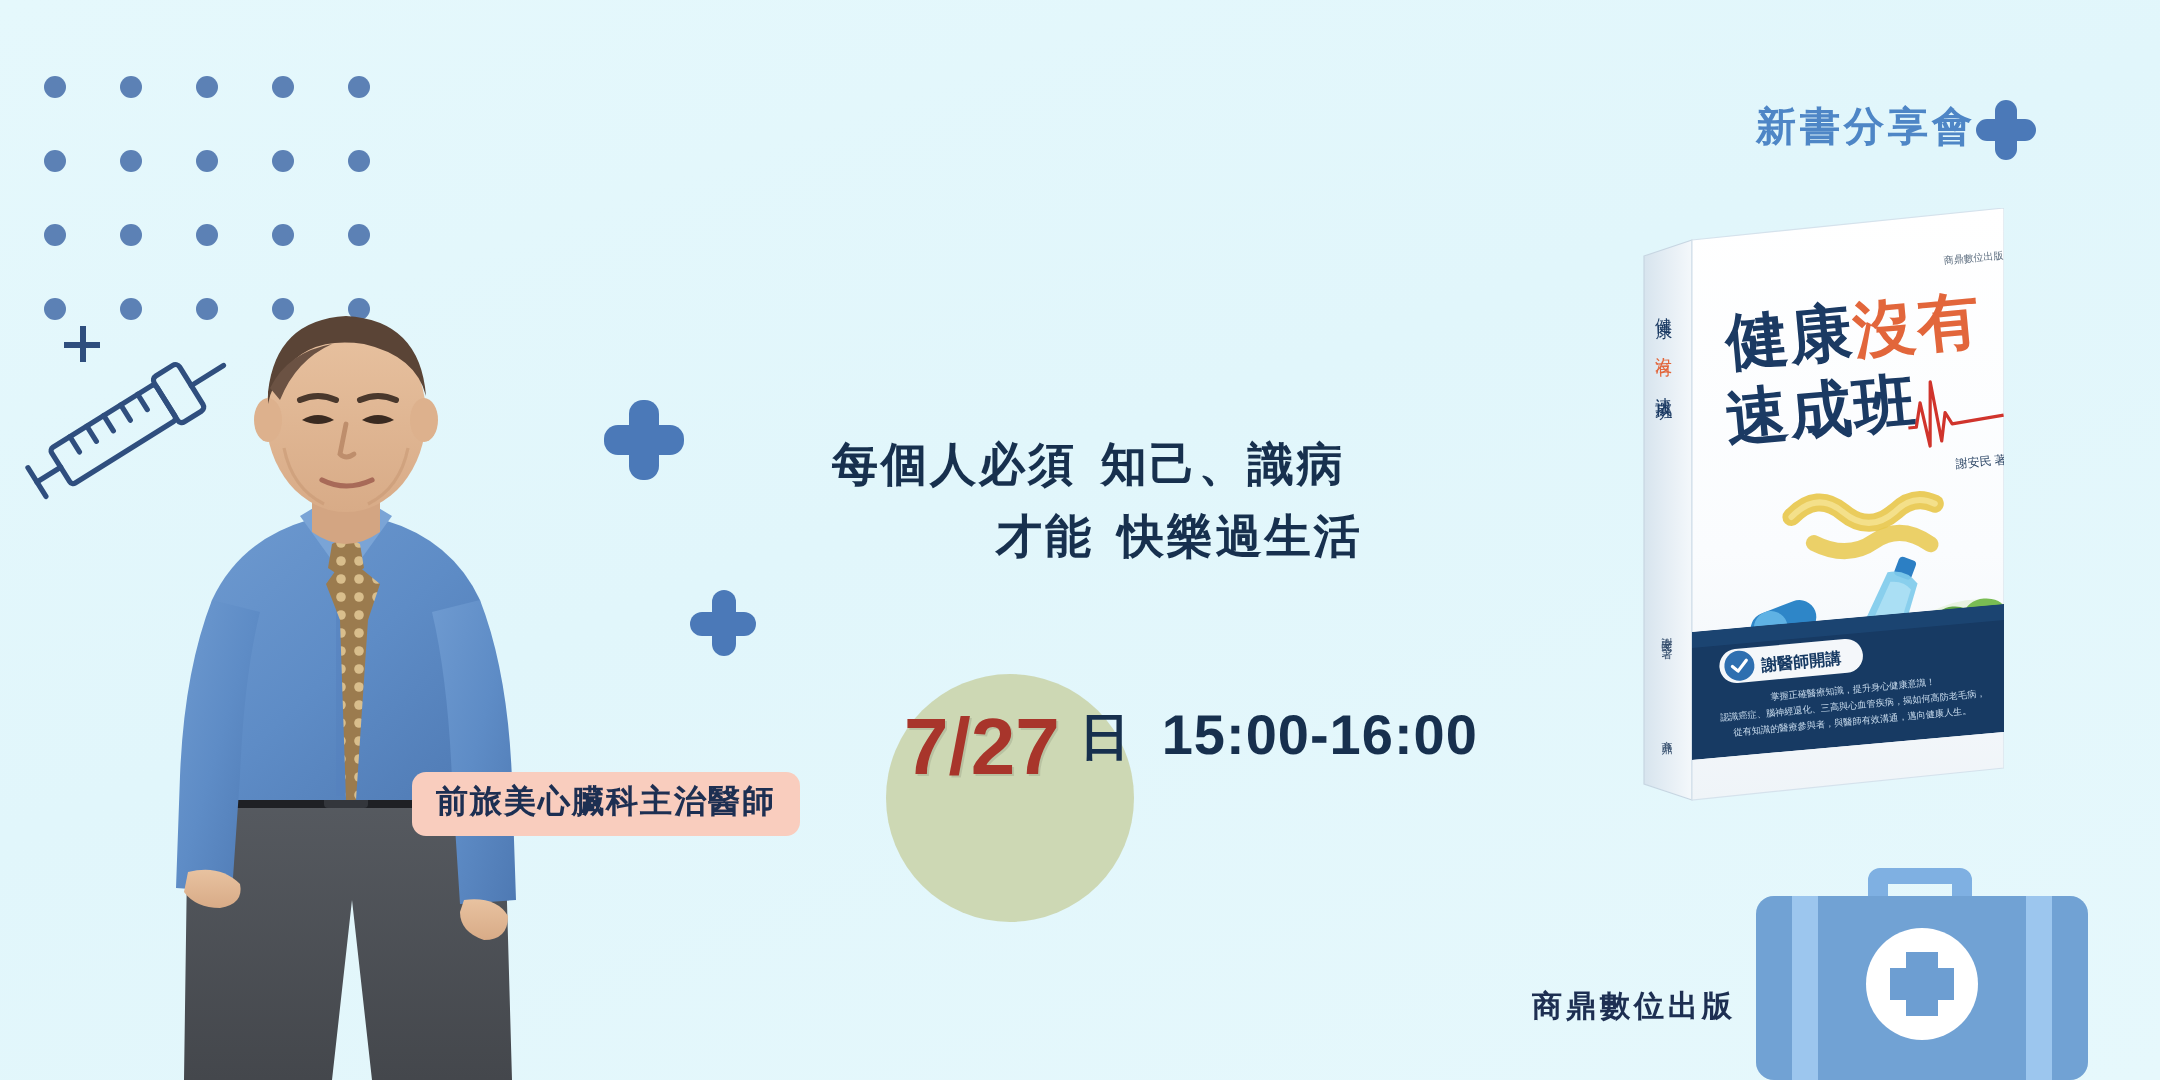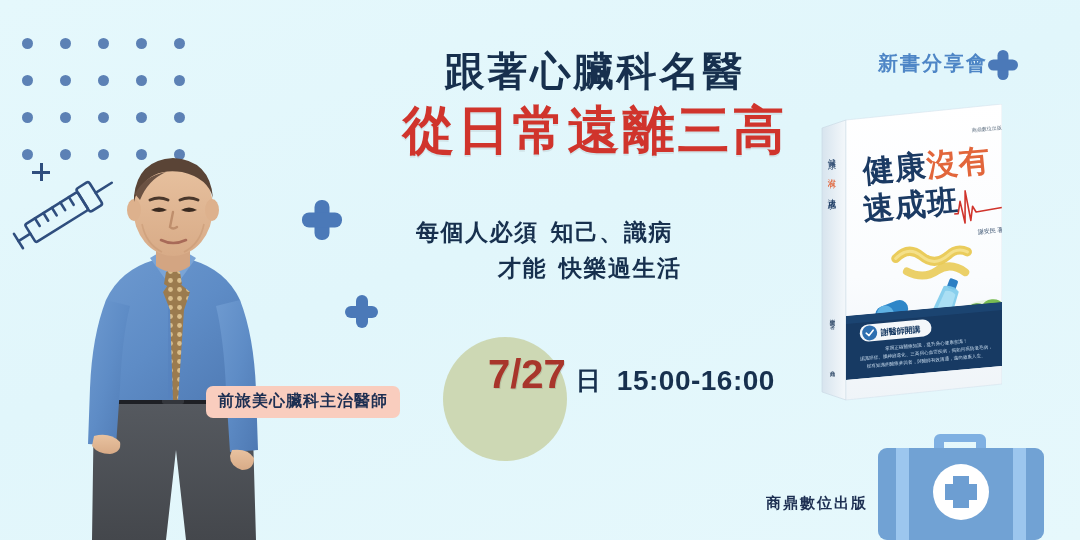--- a/index.html
+++ b/index.html
@@ -71,21 +71,21 @@
   }
 
   
   .sage-circle{
     position:absolute;left:443px;top:337px;width:124px;height:124px;
     background:#CBD6B0;border-radius:50%;opacity:.95;
   }
 
   
   .event{position:absolute;left:452px;top:352px;width:420px;}
-  .ev-row{display:flex;align-items:flex-end;white-space:nowrap;margin-left:36px;}
+  .ev-row{display:flex;align-items:flex-start;white-space:nowrap;}
   .ev-row.r2{margin-top:10px;}
   .date-num{
     font-size:40px;font-weight:800;color:#A8352B;letter-spacing:0px;
     text-shadow:1px 1px 0 rgba(0,0,0,.10);
   }
   .date-day{font-size:25px;font-weight:700;color:#17304E;margin-left:10px;}
   .time{font-size:28px;font-weight:800;color:#17304E;margin-left:16px;letter-spacing:.5px;}
   .city{
     font-size:33px;font-weight:800;color:#FFFFFF;letter-spacing:1px;
     text-shadow:
@@ -245,24 +245,20 @@
 
   <div class="cross" id="cross-a">
     <span class="v"></span>
       <span class="h"></span>
   </div>
   <div class="cross" id="cross-b">
     <span class="v"></span>
       <span class="h"></span>
   </div>
 
-  <div class="headline">
-    <div class="h-line1">跟著心臟科名醫</div>
-    <div class="h-line2">從日常遠離三高</div>
-  </div>
 
   <div class="subcopy">
     <div class="sub-row r1">
       <span>每個人必須</span>
       <span class="hl">知己、識病</span>
     </div>
     <div class="sub-row r2">
       <span>才能</span>
       <span class="hl">快樂過生活</span>
     </div>

